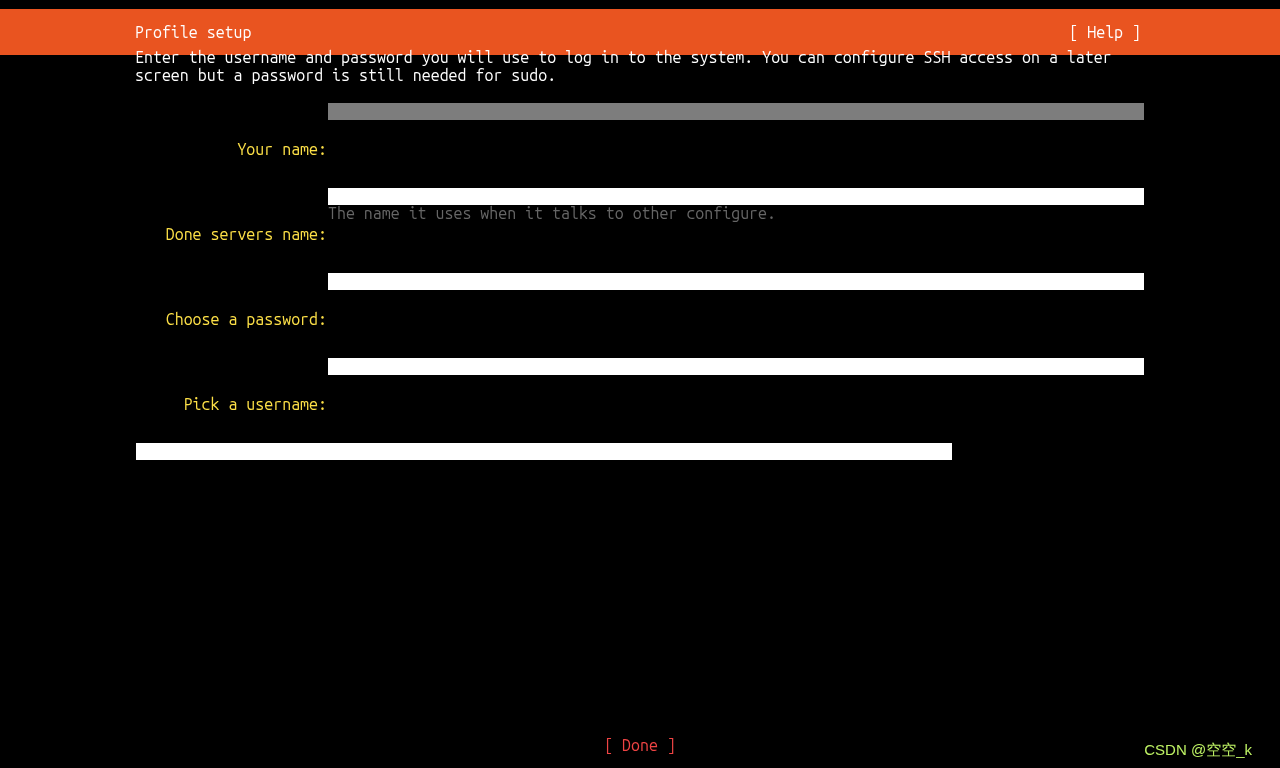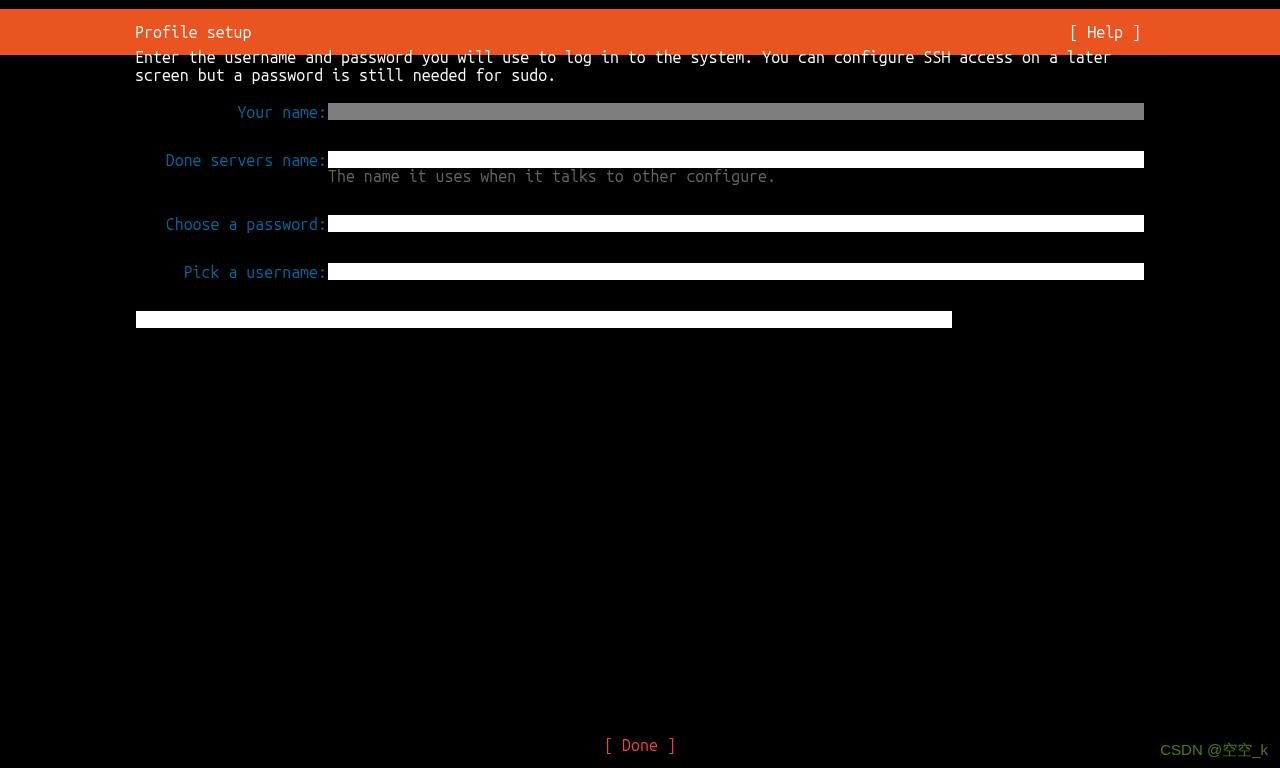--- a/index.html
+++ b/index.html
@@ -52,23 +52,24 @@
     display: flex;
     align-items: flex-start;
     margin-bottom: 30px;
   }
   .form-row.with-hint {
     margin-bottom: 30px;
   }
   .form-label {
     width: 192px;
     text-align: right;
-    color: #0369a1;
+    color: #fde047;
     padding-top: 0px;
     flex-shrink: 0;
+    margin-top: 37px;
   }
   .form-field-wrap {
     flex: 1;
     margin-left: 1px;
   }
   .form-input {
     width: 816px;
     height: 17px;
     border: none;
     background: #ffffff;
@@ -94,22 +95,22 @@
     text-align: center;
     color: #666666;
   }
   .done-button {
     display: inline-block;
     color: #ef4444;
   }
   .watermark {
     position: absolute;
     bottom: 8px;
-    right: 12px;
-    color: #4d7c0f;
+    right: 28px;
+    color: #bef264;
     font-size: 15px;
     font-family: sans-serif;
   }
 </style>
 </head>
 <body>
 
 <div class="header">
   <span class="header-title">Profile setup</span>
   <span class="header-help">[ Help ]</span>

